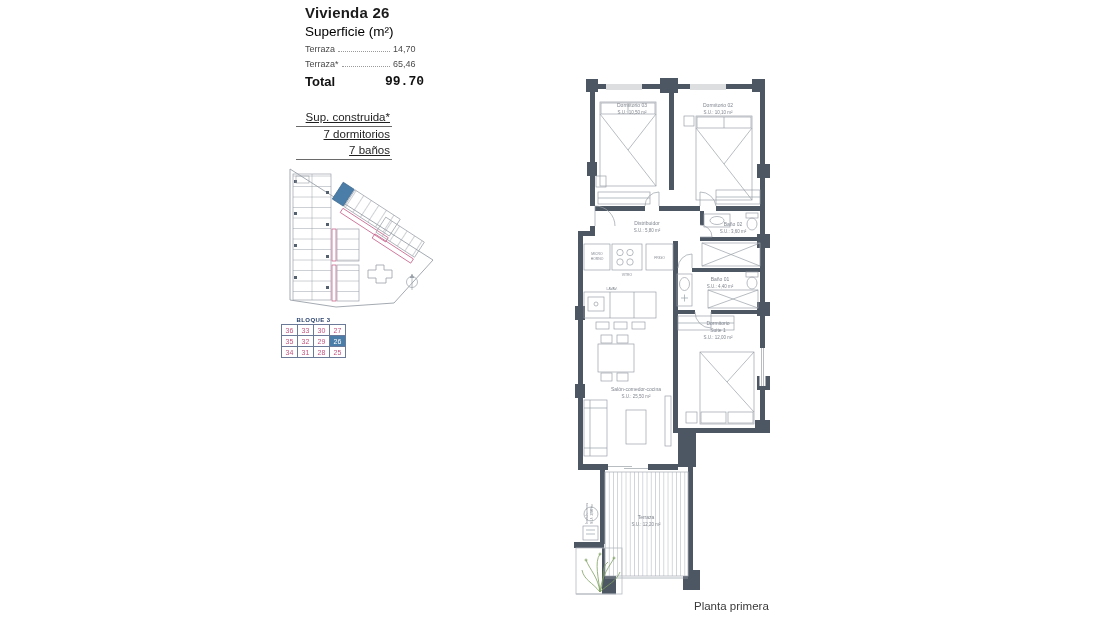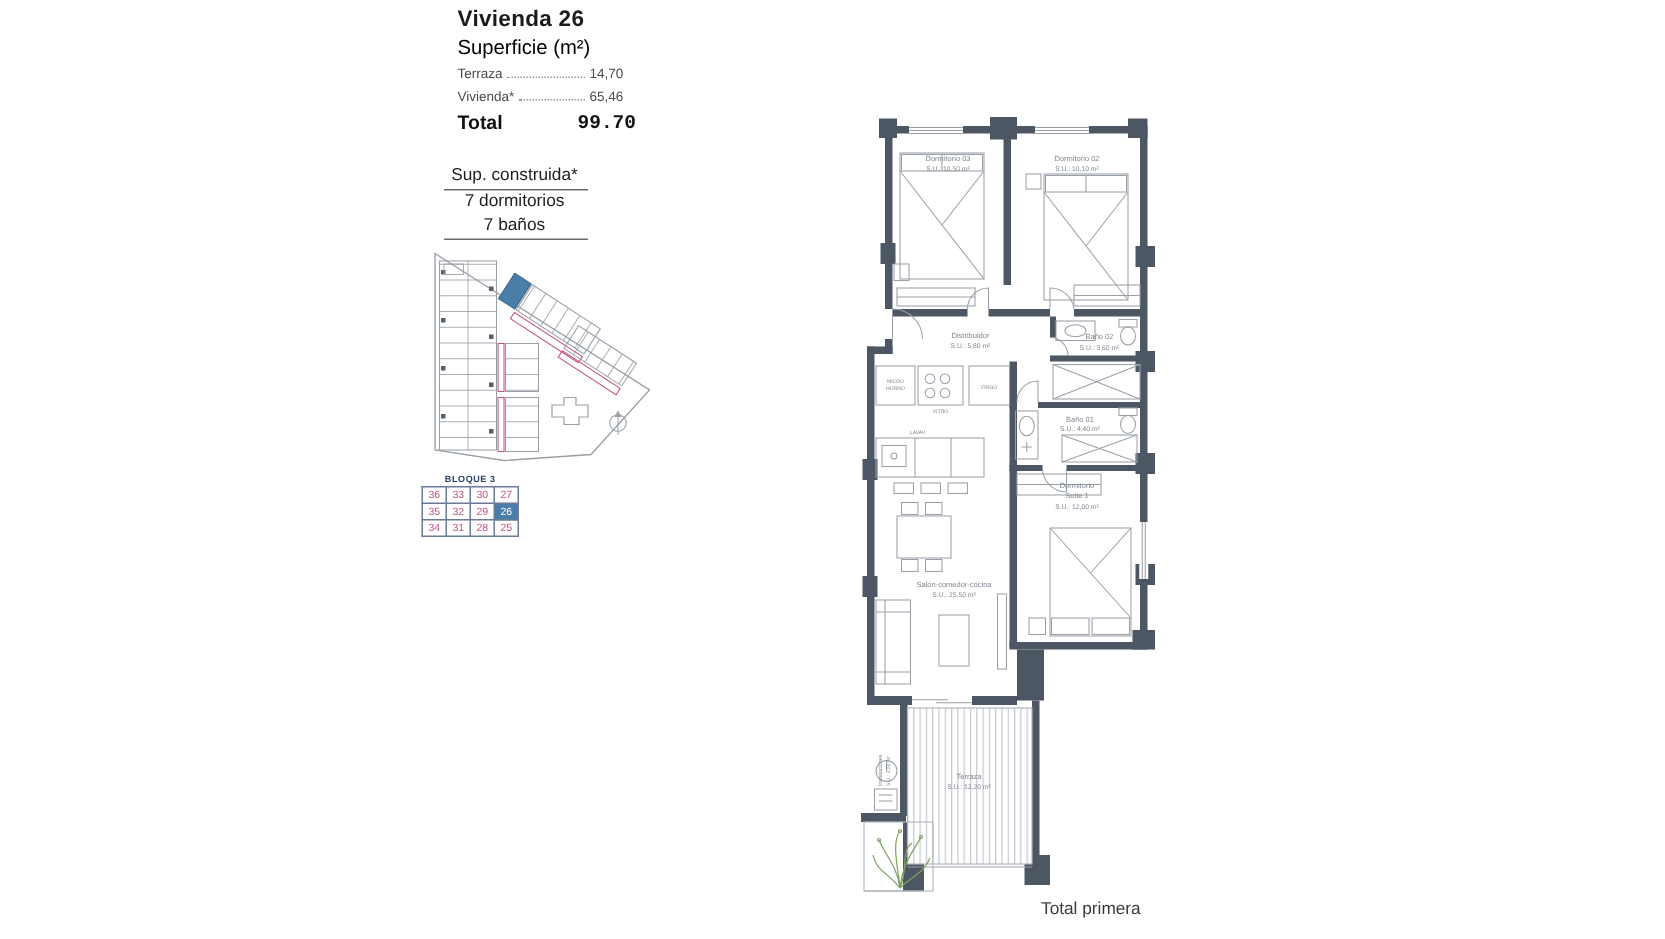--- a/index.html
+++ b/index.html
@@ -11,22 +11,22 @@
   .titleblock{position:absolute;left:305px;top:4px;width:118px;}
   .tb-title{font-size:15px;font-weight:bold;color:#1b1b1b;letter-spacing:.2px;}
   .tb-sub{font-size:13.5px;color:#000000;margin-top:3px;}
   .srow{display:flex;align-items:flex-end;font-size:9px;color:#4a4a4a;margin-top:5px;}
   .srow .leader{flex:1;border-bottom:1px dotted #9a9a9a;margin:0 3px 2px 3px;}
   .srow .val{width:30px;}
   .trow{display:flex;align-items:flex-end;font-size:13px;font-weight:bold;color:#111;margin-top:5px;}
   .trow .sp{flex:1;}
   .trow .tval{width:38px;font-family:Liberation Mono, monospace;}
   
-  .summary{position:absolute;left:296px;top:110px;width:96px;text-align:center;
-           font-size:11.5px;color:#1e1e1e;}
+  .summary{position:absolute;left:296px;top:110px;width:96px;text-align:right;
+           font-size:11.5px;color:#1e1e1e;text-decoration:underline;}
   .summary .sline{padding:1px 2px 2px 0;line-height:13px;}
   .summary .ruled{border-bottom:1px solid #6a6a6a;}
   
   .blocktable{position:absolute;left:281px;top:317px;}
   table.blk{border-collapse:collapse;}
   table.blk th{font-size:6px;font-weight:bold;color:#27406b;border:none;
                padding:0 0 1px 0;letter-spacing:.4px;}
   table.blk td{width:15px;height:10px;border:1px solid #6b7a99;text-align:center;
                font-size:7px;color:#c2537f;padding:0;}
   table.blk td.hl{background:#4a7da8;color:#ffffff;}
@@ -41,21 +41,21 @@
 
 <div class="titleblock">
   <div class="tb-title">Vivienda 26</div>
   <div class="tb-sub">Superficie (m²)</div>
   <div class="srow">
     <span>Terraza</span>
     <span class="leader"></span>
     <span class="val">14,70</span>
   </div>
   <div class="srow">
-    <span>Vivienda*</span>
+    <span>Terraza*</span>
     <span class="leader"></span>
     <span class="val">65,46</span>
   </div>
   <div class="trow">
     <span>Total</span>
     <span class="sp"></span>
     <span class="tval">99.70</span>
   </div>
 </div>
 
@@ -392,13 +392,13 @@
     <g>
       <text x="47" y="177" font-size="3.4">MICRO</text>
       <text x="47" y="182" font-size="3.4">HORNO</text>
       <text x="77" y="197.5" font-size="3.4">VITRO</text>
       <text x="109.5" y="181" font-size="3.4">FRIGO</text>
       <text x="62" y="211.5" font-size="3.4">LAVAV.</text>
     </g>
   </g>
 </svg>
 
-<div class="footer">Total primera</div>
+<div class="footer">Planta primera</div>
 
 </body></html>

